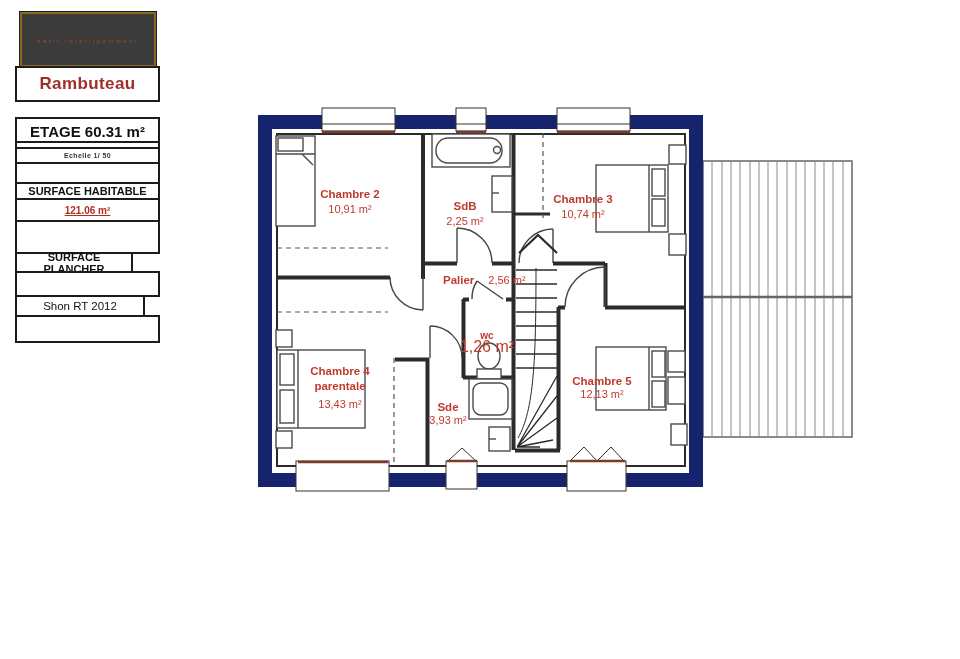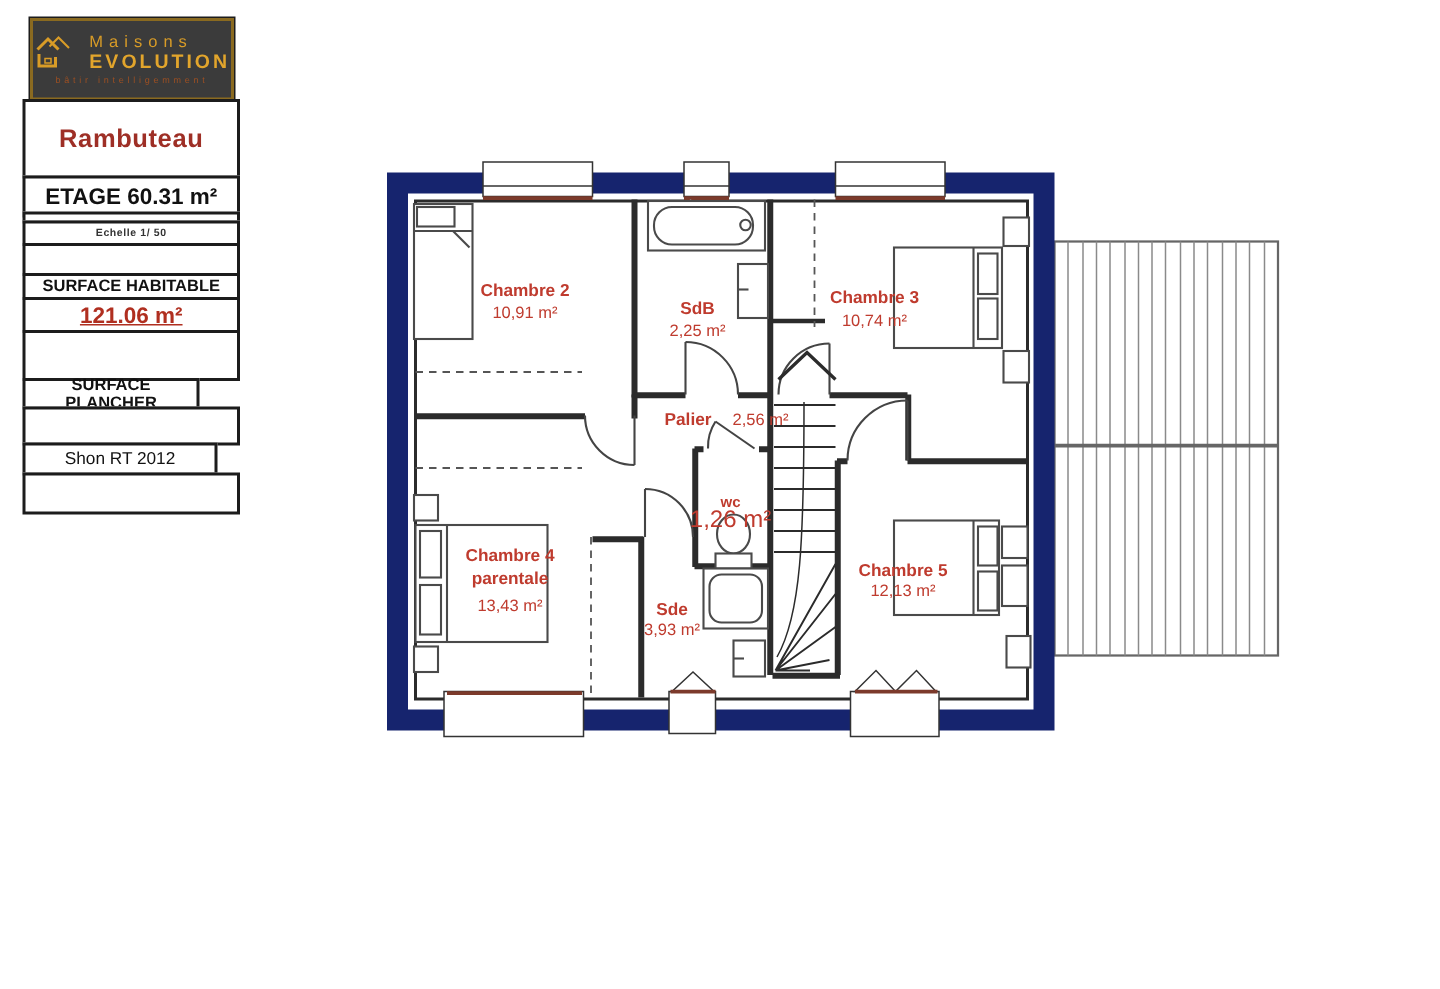--- a/index.html
+++ b/index.html
@@ -9,61 +9,49 @@
   
   .sb-box{position:absolute;border:2px solid #1c1c1c;background:#fff;box-sizing:border-box;
           display:flex;align-items:center;justify-content:center;text-align:center;}
   .logo-box{position:absolute;left:20px;top:12px;width:136px;height:55px;background:#3b3b3b;
             border:2px solid #8a6a20;box-sizing:border-box;display:flex;flex-direction:column;
             align-items:center;justify-content:center;outline:1px solid #1c1c1c;}
   .logo-row{display:flex;align-items:center;gap:7px;}
   .logo-maisons{color:#d99c27;font-size:11px;letter-spacing:4px;font-weight:400;line-height:11px;}
   .logo-evolution{color:#e2a52c;font-size:13px;letter-spacing:2px;font-weight:700;line-height:14px;}
   .logo-tagline{color:#9c4f22;font-size:6px;letter-spacing:2.5px;margin-top:3px;white-space:nowrap;}
-  .sb-name{left:15px;top:66px;width:145px;height:53px;}
+  .sb-name{left:15px;top:66px;width:145px;height:36px;}
   .sb-name span{color:#9e2f26;font-weight:700;font-size:17px;letter-spacing:.4px;}
   .sb-etage{left:15px;top:117px;width:145px;height:28px;font-weight:700;font-size:15px;color:#111;}
   .sb-gap1{left:15px;top:141px;width:145px;height:8px;}
   .sb-echelle{left:15px;top:147px;width:145px;height:17px;font-weight:700;font-size:7px;color:#333;letter-spacing:.4px;}
   .sb-gap2{left:15px;top:162px;width:145px;height:22px;}
   .sb-shab{left:15px;top:182px;width:145px;height:18px;font-weight:700;font-size:11px;color:#111;}
   .sb-shabval{left:15px;top:198px;width:145px;height:24px;}
-  .sb-shabval span{color:#b02f20;font-weight:700;font-size:15px;text-decoration:underline;}
+  .sb-shabval span{color:#b02f20;font-weight:700;font-size:10px;text-decoration:underline;}
   .sb-gap3{left:15px;top:220px;width:145px;height:34px;}
   .sb-splancher{left:15px;top:252px;width:118px;height:21px;font-weight:700;font-size:11px;color:#111;}
   .sb-gap4{left:15px;top:271px;width:145px;height:26px;}
   .sb-shon{left:15px;top:295px;width:130px;height:22px;font-weight:400;font-size:11.5px;color:#111;}
   .sb-gap5{left:15px;top:315px;width:145px;height:28px;}
 
   
   .room-label{position:absolute;text-align:center;color:#bf3b2e;line-height:13px;transform:translateX(-50%);white-space:nowrap;}
   .room-label .rname{font-weight:700;font-size:11.5px;}
   .room-label .rarea{font-weight:400;font-size:11px;}
   .palier-label{position:absolute;display:flex;gap:14px;color:#bf3b2e;align-items:baseline;}
   svg{position:absolute;left:0;top:0;}
 </style>
 </head>
 <body>
 
 <div class="stage">
 
   <aside>
     <div class="logo-box">
-      <div class="logo-row">
-        <svg width="30" height="24" viewBox="0 0 30 24" style="position:static">
-          <polyline points="2,10 9,3 16,10" fill="none" stroke="#d99c27" stroke-width="2"></polyline>
-          <polyline points="10,8 16,2 23,9" fill="none" stroke="#d99c27" stroke-width="1.4"></polyline>
-          <polyline points="3,13 3,21 14,21 14,15" fill="none" stroke="#d99c27" stroke-width="2"></polyline>
-          <rect x="7" y="16" width="4" height="3" fill="none" stroke="#d99c27" stroke-width="1"></rect>
-        </svg>
-        <div class="logo-words">
-          <div class="logo-maisons">Maisons</div>
-          <div class="logo-evolution">EVOLUTION</div>
-        </div>
-      </div>
       <div class="logo-tagline">bâtir intelligemment</div>
     </div>
 
     <div class="sb-box sb-name">
       <span>Rambuteau</span>
     </div>
     <div class="sb-box sb-etage">
       <span>ETAGE 60.31 m²</span>
     </div>
     <div class="sb-box sb-gap1"></div>

